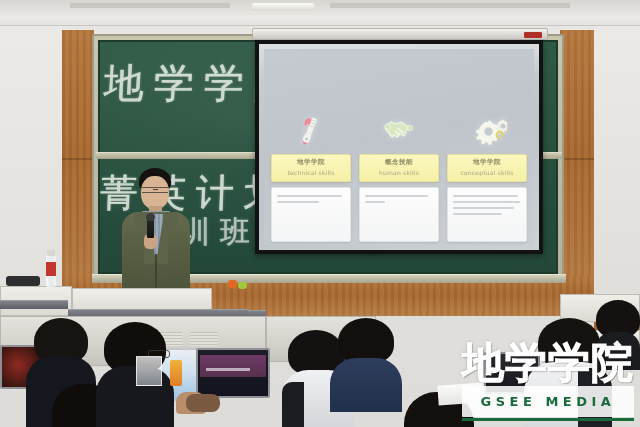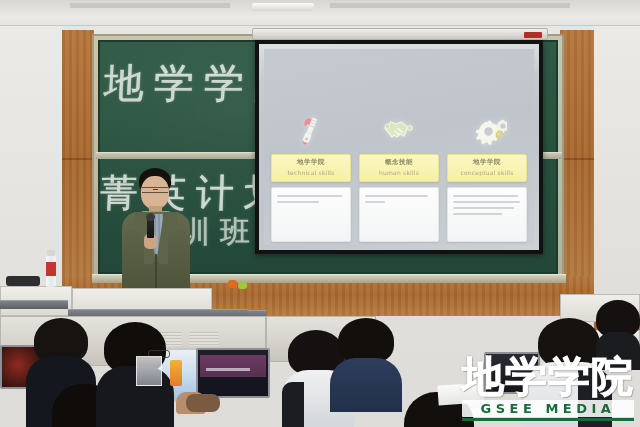--- a/index.html
+++ b/index.html
@@ -185,21 +185,21 @@
     text-align:center; pointer-events:none; }
   .wm-cn {
     font-size:42px; font-weight:bold; color:#ffffff; letter-spacing:1px;
     line-height:1; display:block;
     text-shadow:0 0 3px rgba(0,0,0,.35), 1px 1px 0 rgba(0,0,0,.25);
     -webkit-text-stroke:1px rgba(255,255,255,.9);
   }
   .wm-en {
     display:block; margin-top:2px; font-size:13px; font-weight:bold;
     color:#1a6b3c; letter-spacing:4.5px;
-    background:rgba(255,255,255,.88); padding:1px 4px; border-radius:1px;
+    background:rgba(255,255,255,.88); padding:8px 4px; border-radius:1px;
   }
   .wm-bar { display:block; height:3px; background:#1a6b3c; margin-top:1px; }
 </style>
 </head>
 <body>
 
 <div id="scene">
 
   <div class="wall"></div>
   <div class="wall-left"></div>

